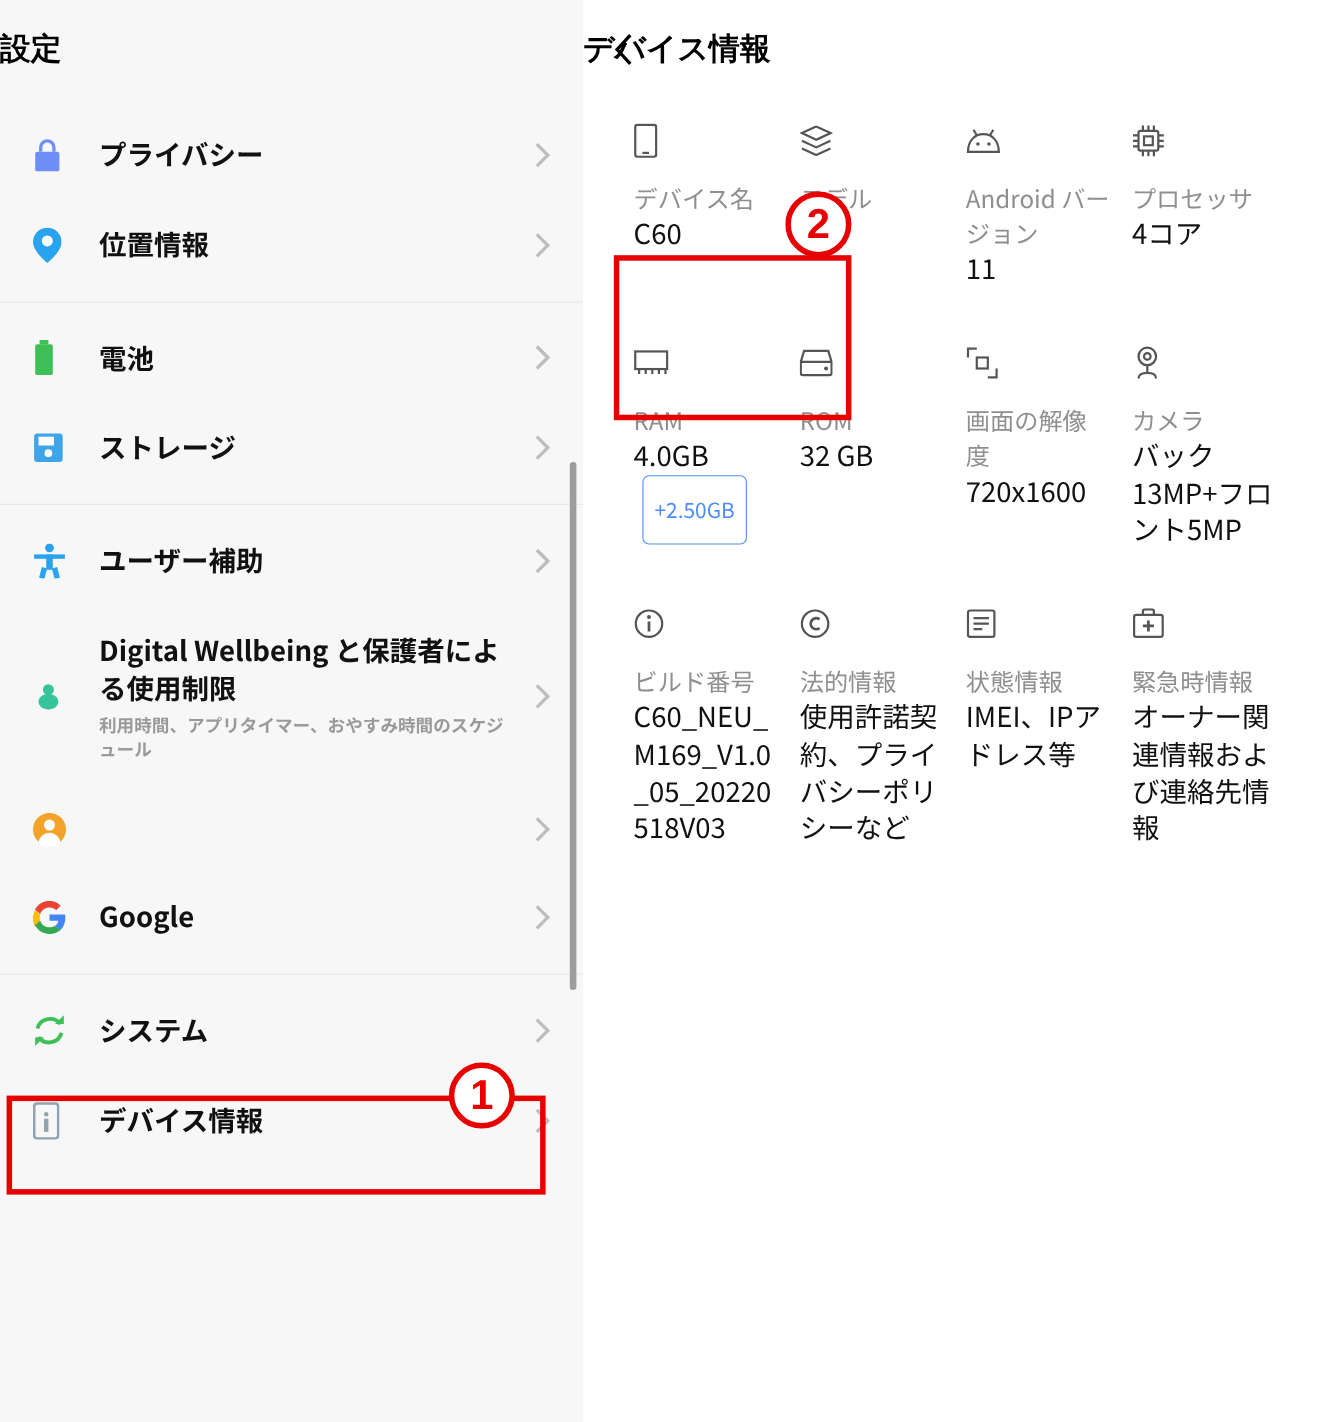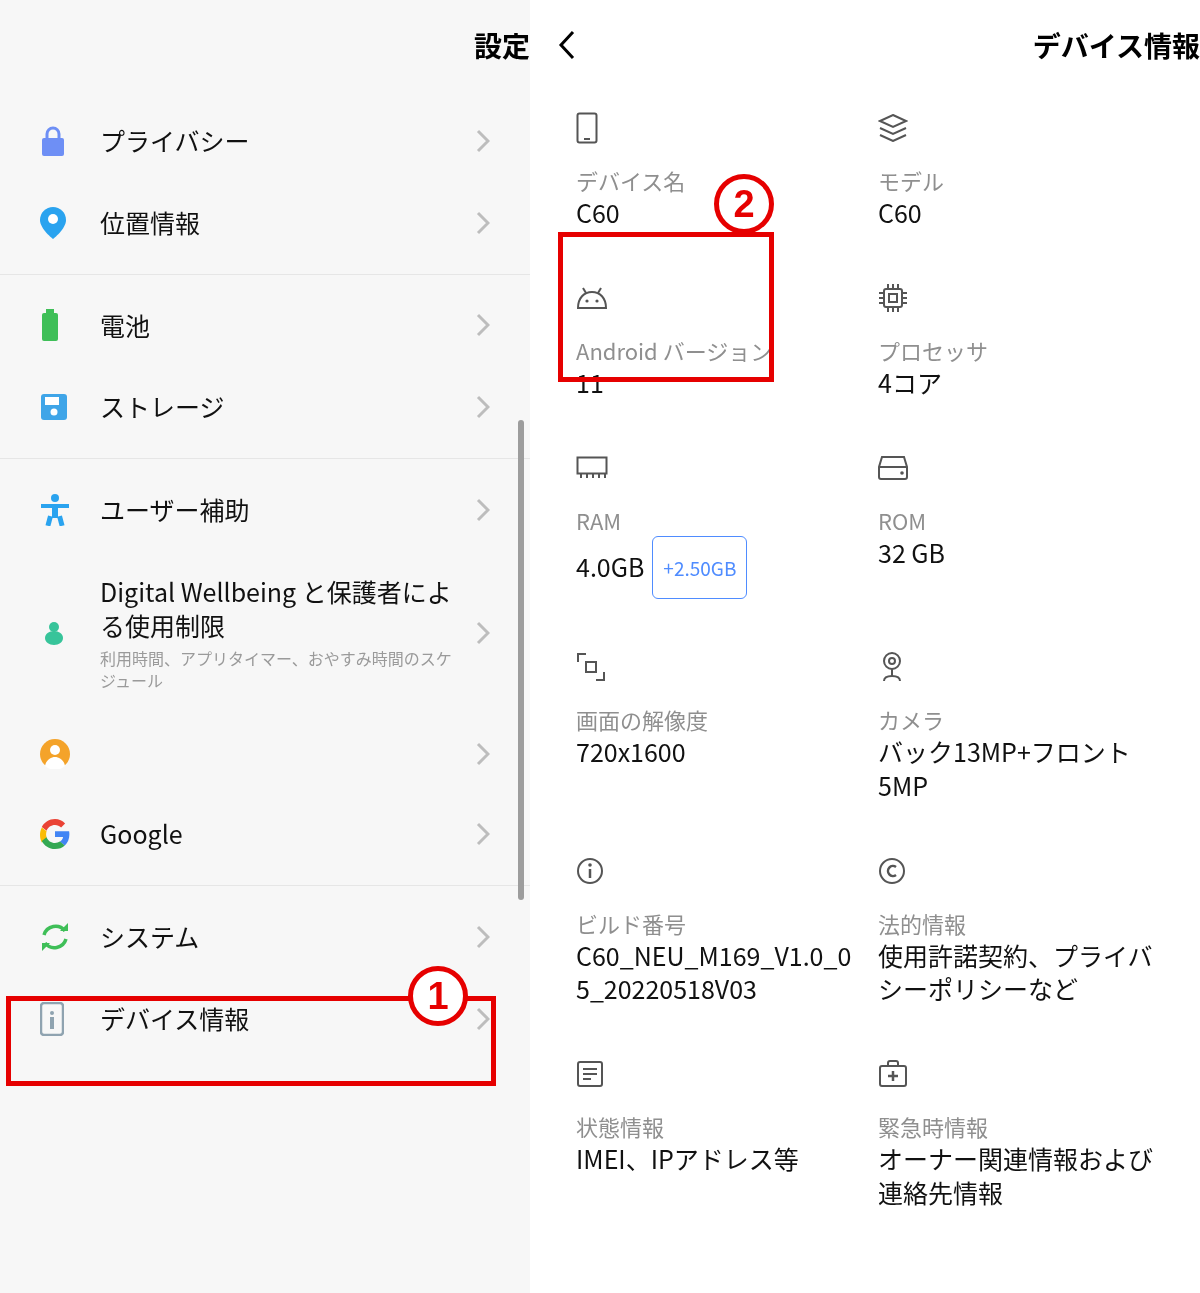--- a/index.html
+++ b/index.html
@@ -24,31 +24,32 @@
     width: 6px; height: 480px;
     background: #9d9d9d;
     border-radius: 3px;
   }
 
   
   .hdr {
     height: 90px;
     display: flex;
     align-items: center;
-    justify-content: flex-end;
+    justify-content: flex-start;
     position: relative;
+    font-family: Liberation Mono, monospace;
   }
   .hdr .back {
     position: absolute; left: 28px; top: 50%; transform: translateY(-50%);
     font-size: 32px; color: #000; line-height: 1;
   }
   .hdr .title { font-size: 28px; font-weight: 700; color: #000; }
 
   
-  .section { border-top: 1px solid #e6e6e6; padding: 10px 12px; }
+  .section { border-top: 1px solid #e6e6e6; padding: 10px 2px; font-weight: bold; }
   .section:first-child { border-top: none; }
   .row {
     display: flex; align-items: center;
     padding: 24px 28px 24px 28px;
     position: relative;
   }
   .row .icon {
     width: 60px; flex: 0 0 60px;
     display: flex; align-items: center; justify-content: flex-start;
   }
@@ -56,21 +57,21 @@
   .row .label { font-size: 25px; color: #111; line-height: 1.35; }
   .row .sub { font-size: 16px; color: #9a9a9a; margin-top: 6px; line-height: 1.35; }
   .row .chev {
     position: absolute; right: 28px; top: 50%; transform: translateY(-50%);
     color: #bdbdbd;
   }
 
   
   .grid {
     display: grid;
-    grid-template-columns: 1fr 1fr;
+    grid-template-columns: 1fr 1fr 1fr 1fr;
     column-gap: 20px;
     row-gap: 50px;
     padding: 20px 40px 0 46px;
   }
   .cell { }
   .cell .ico { height: 36px; display: flex; align-items: center; }
   .cell .lbl { font-size: 22px; color: #8f8f8f; margin-top: 18px; }
   .cell .val { font-size: 25px; color: #111; line-height: 1.35; }
   .badge {
     display: inline-block;

